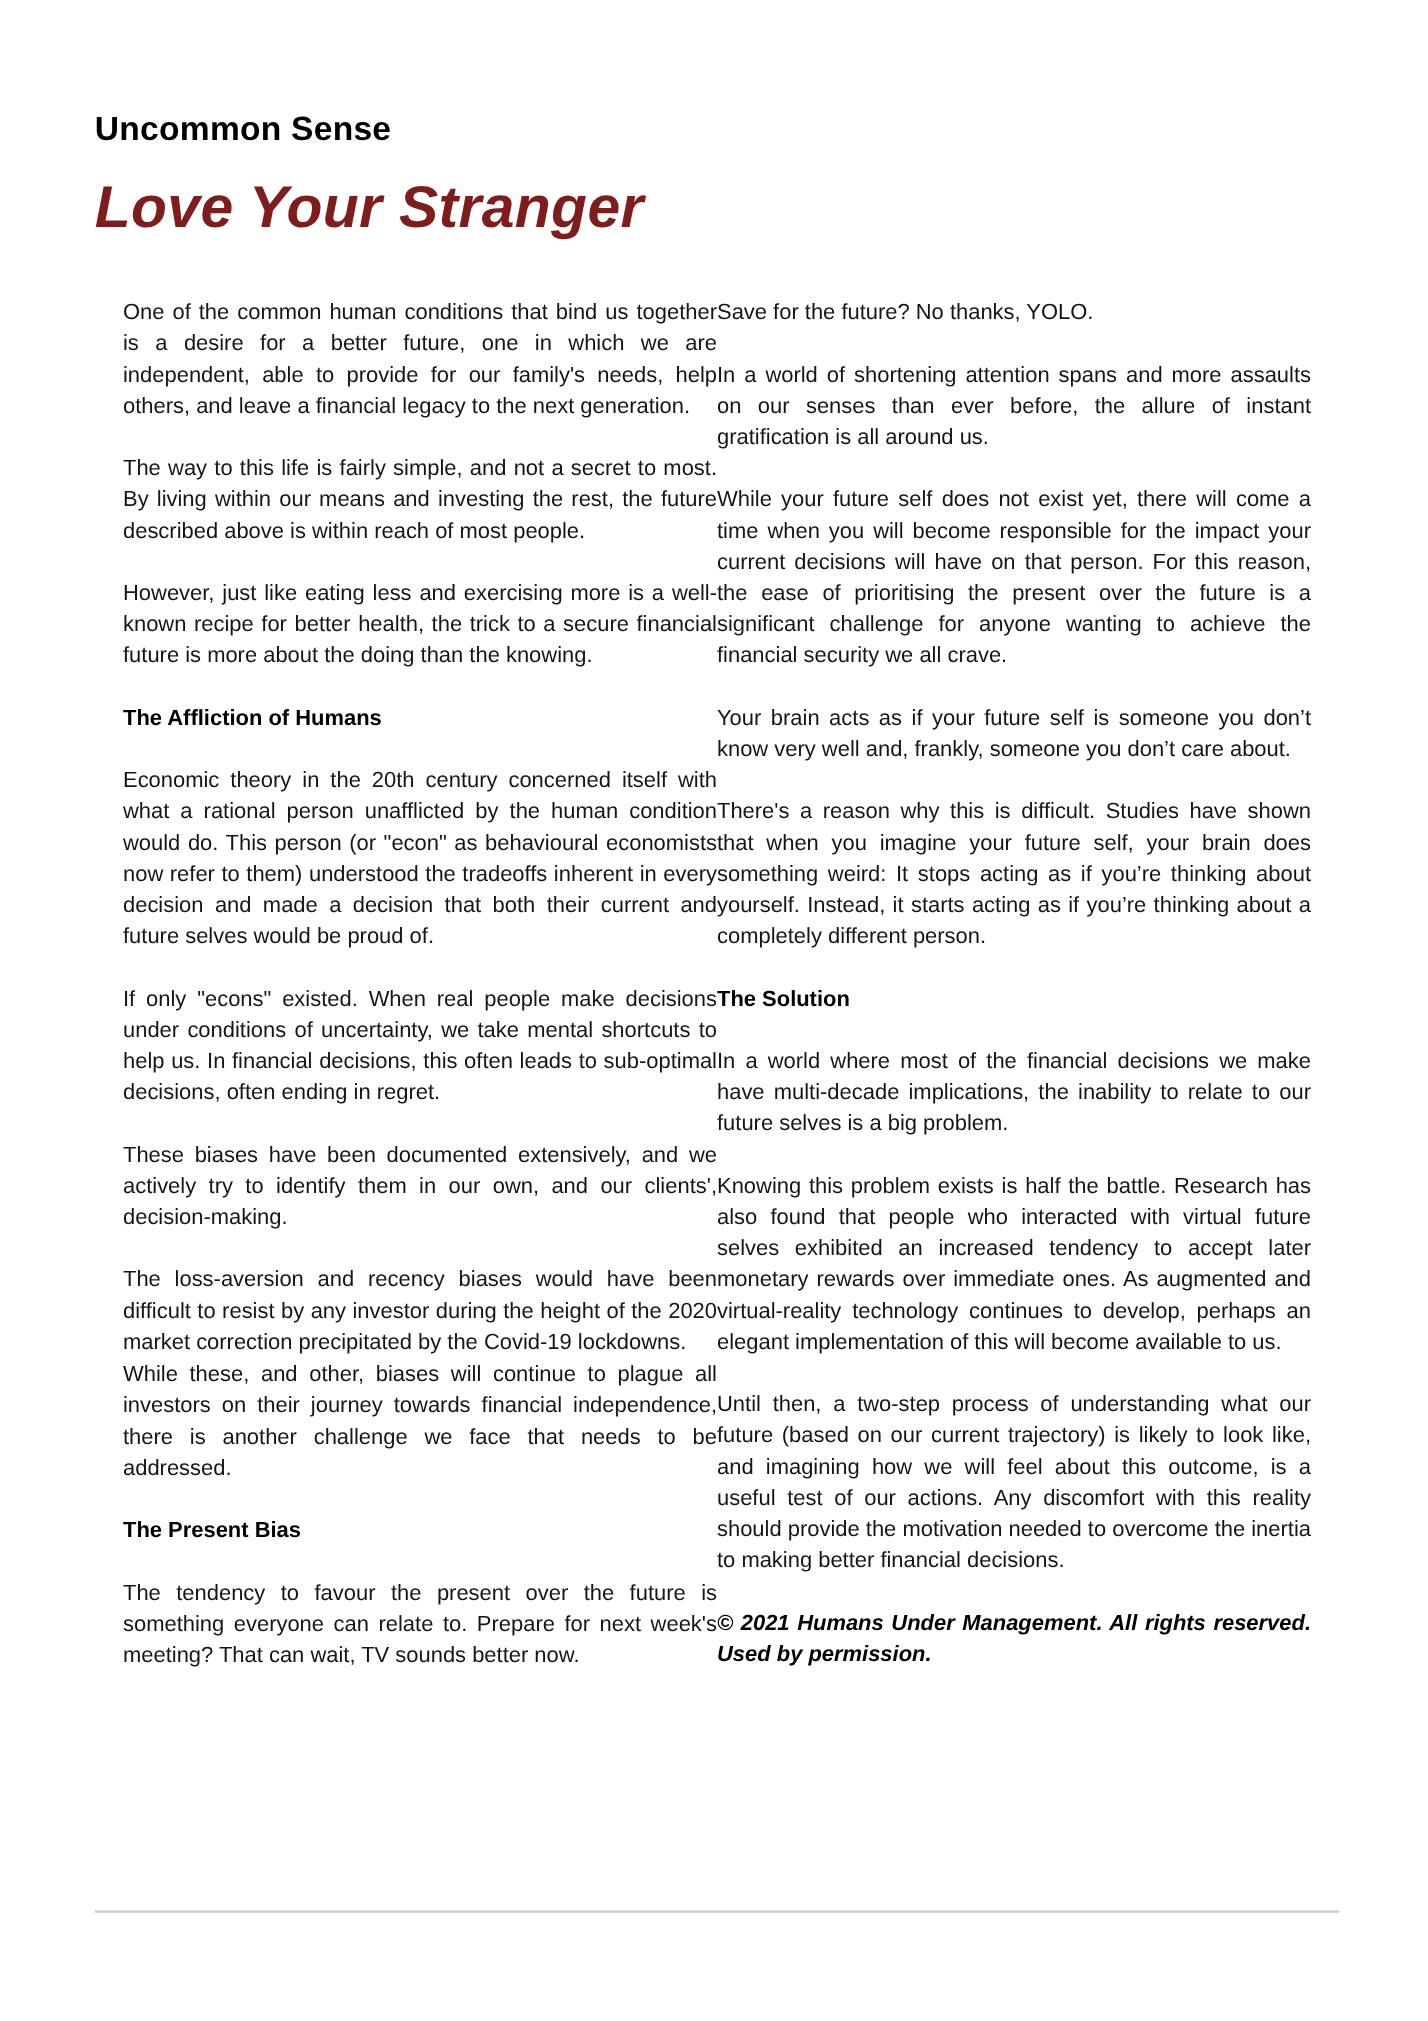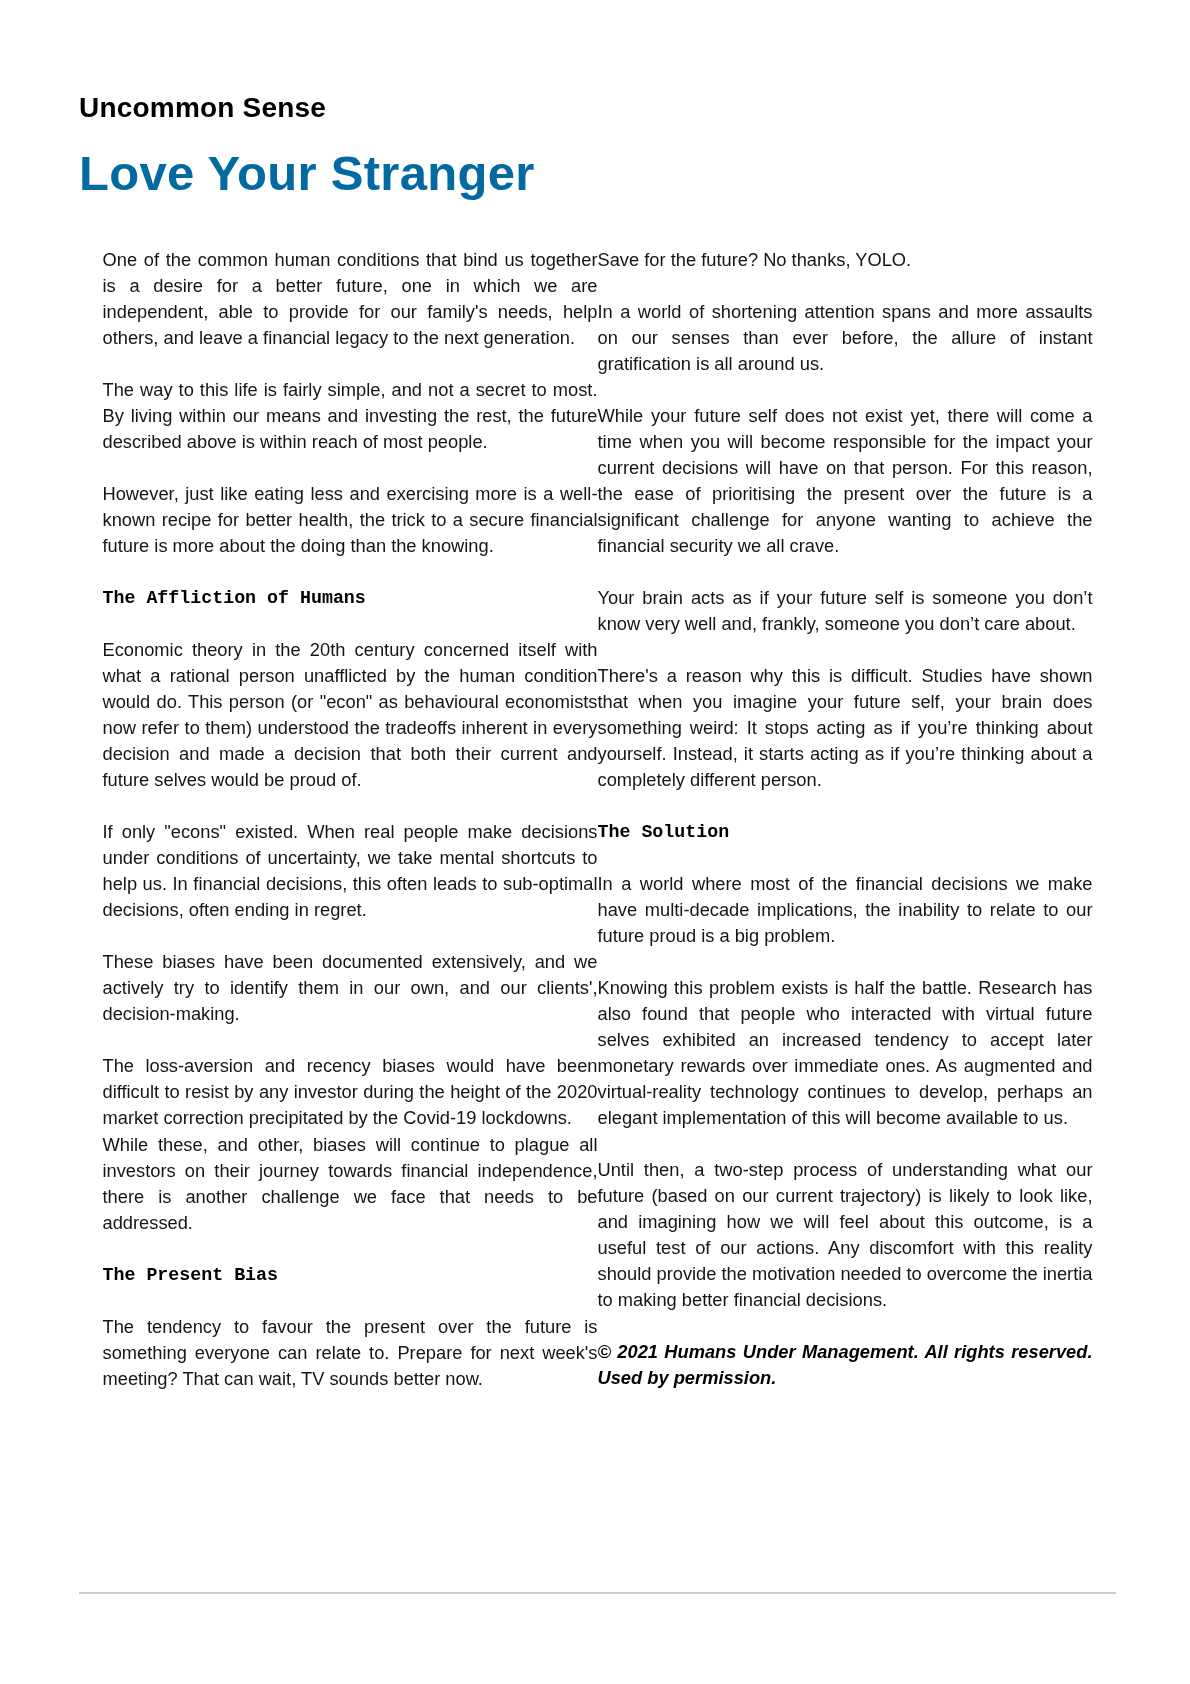--- a/index.html
+++ b/index.html
@@ -2,27 +2,27 @@
 <html><head>
 <meta charset="utf-8">
 <style>
   html, body { margin: 0; padding: 0; background: #ffffff; }
   body { width: 1190px; height: 1684px; position: relative; overflow: hidden;
          font-family: "Liberation Sans", "DejaVu Sans", sans-serif; color: #111; }
   .page { position: absolute; left: 79px; top: 0; width: 1037px; }
   .kicker { position: absolute; top: 90px; left: 0; margin: 0;
             font-size: 28px; font-weight: 700; color: #000; line-height: 36px; letter-spacing: 0.2px; }
   .title { position: absolute; top: 142px; left: 0; margin: 0;
-           font-size: 49px; font-weight: 700; line-height: 62px; color: #0369a1; letter-spacing: 0.3px; }
+           font-size: 49px; font-weight: 700; line-height: 62px; color: #7f1d1d; letter-spacing: 0.3px; font-style: italic; }
   .columns { position: absolute; top: 247px; left: 0; width: 1037px;
              display: flex; justify-content: center; }
   .col { width: 495px; font-size: 18.3px; line-height: 26px; color: #151515; }
   .col p { margin: 0 0 26px 0; text-align: justify; }
   .col p.tight { margin-bottom: 1px; }
-  .col h3 { margin: 0 0 26px 0; font-size: 18.3px; line-height: 26px; font-weight: 700; color: #000; font-family: Liberation Mono, monospace; }
+  .col h3 { margin: 0 0 26px 0; font-size: 18.3px; line-height: 26px; font-weight: 700; color: #000; }
   .col p.bold { font-weight: 700; color: #000; font-style: italic; }
   .rule { position: absolute; top: 1592px; left: 79px; width: 1037px; height: 2px; background: #cccccc; }
 </style>
 </head>
 <body>
 
 <div class="page">
   <h2 class="kicker">Uncommon Sense</h2>
   <h1 class="title">Love Your Stranger</h1>
 
@@ -41,21 +41,21 @@
       <p>The tendency to favour the present over the future is something everyone can relate to. Prepare for next week's meeting? That can wait, TV sounds better now.</p>
     </div>
 
     <div class="col">
       <p>Save for the future? No thanks, YOLO.</p>
       <p>In a world of shortening attention spans and more assaults on our senses than ever before, the allure of instant gratification is all around us.</p>
       <p>While your future self does not exist yet, there will come a time when you will become responsible for the impact your current decisions will have on that person. For this reason, the ease of prioritising the present over the future is a significant challenge for anyone wanting to achieve the financial security we all crave.</p>
       <p>Your brain acts as if your future self is someone you don’t know very well and, frankly, someone you don’t care about.</p>
       <p>There's a reason why this is difficult. Studies have shown that when you imagine your future self, your brain does something weird: It stops acting as if you’re thinking about yourself. Instead, it starts acting as if you’re thinking about a completely different person.</p>
       <h3>The Solution</h3>
-      <p>In a world where most of the financial decisions we make have multi-decade implications, the inability to relate to our future proud is a big problem.</p>
+      <p>In a world where most of the financial decisions we make have multi-decade implications, the inability to relate to our future selves is a big problem.</p>
       <p>Knowing this problem exists is half the battle. Research has also found that people who interacted with virtual future selves exhibited an increased tendency to accept later monetary rewards over immediate ones. As augmented and virtual-reality technology continues to develop, perhaps an elegant implementation of this will become available to us.</p>
       <p>Until then, a two-step process of understanding what our future (based on our current trajectory) is likely to look like, and imagining how we will feel about this outcome, is a useful test of our actions. Any discomfort with this reality should provide the motivation needed to overcome the inertia to making better financial decisions.</p>
       <p class="bold">© 2021 Humans Under Management. All rights reserved. Used by permission.</p>
     </div>
   </div>
 </div>
 
 <div class="rule"></div>
 
 </body></html>

